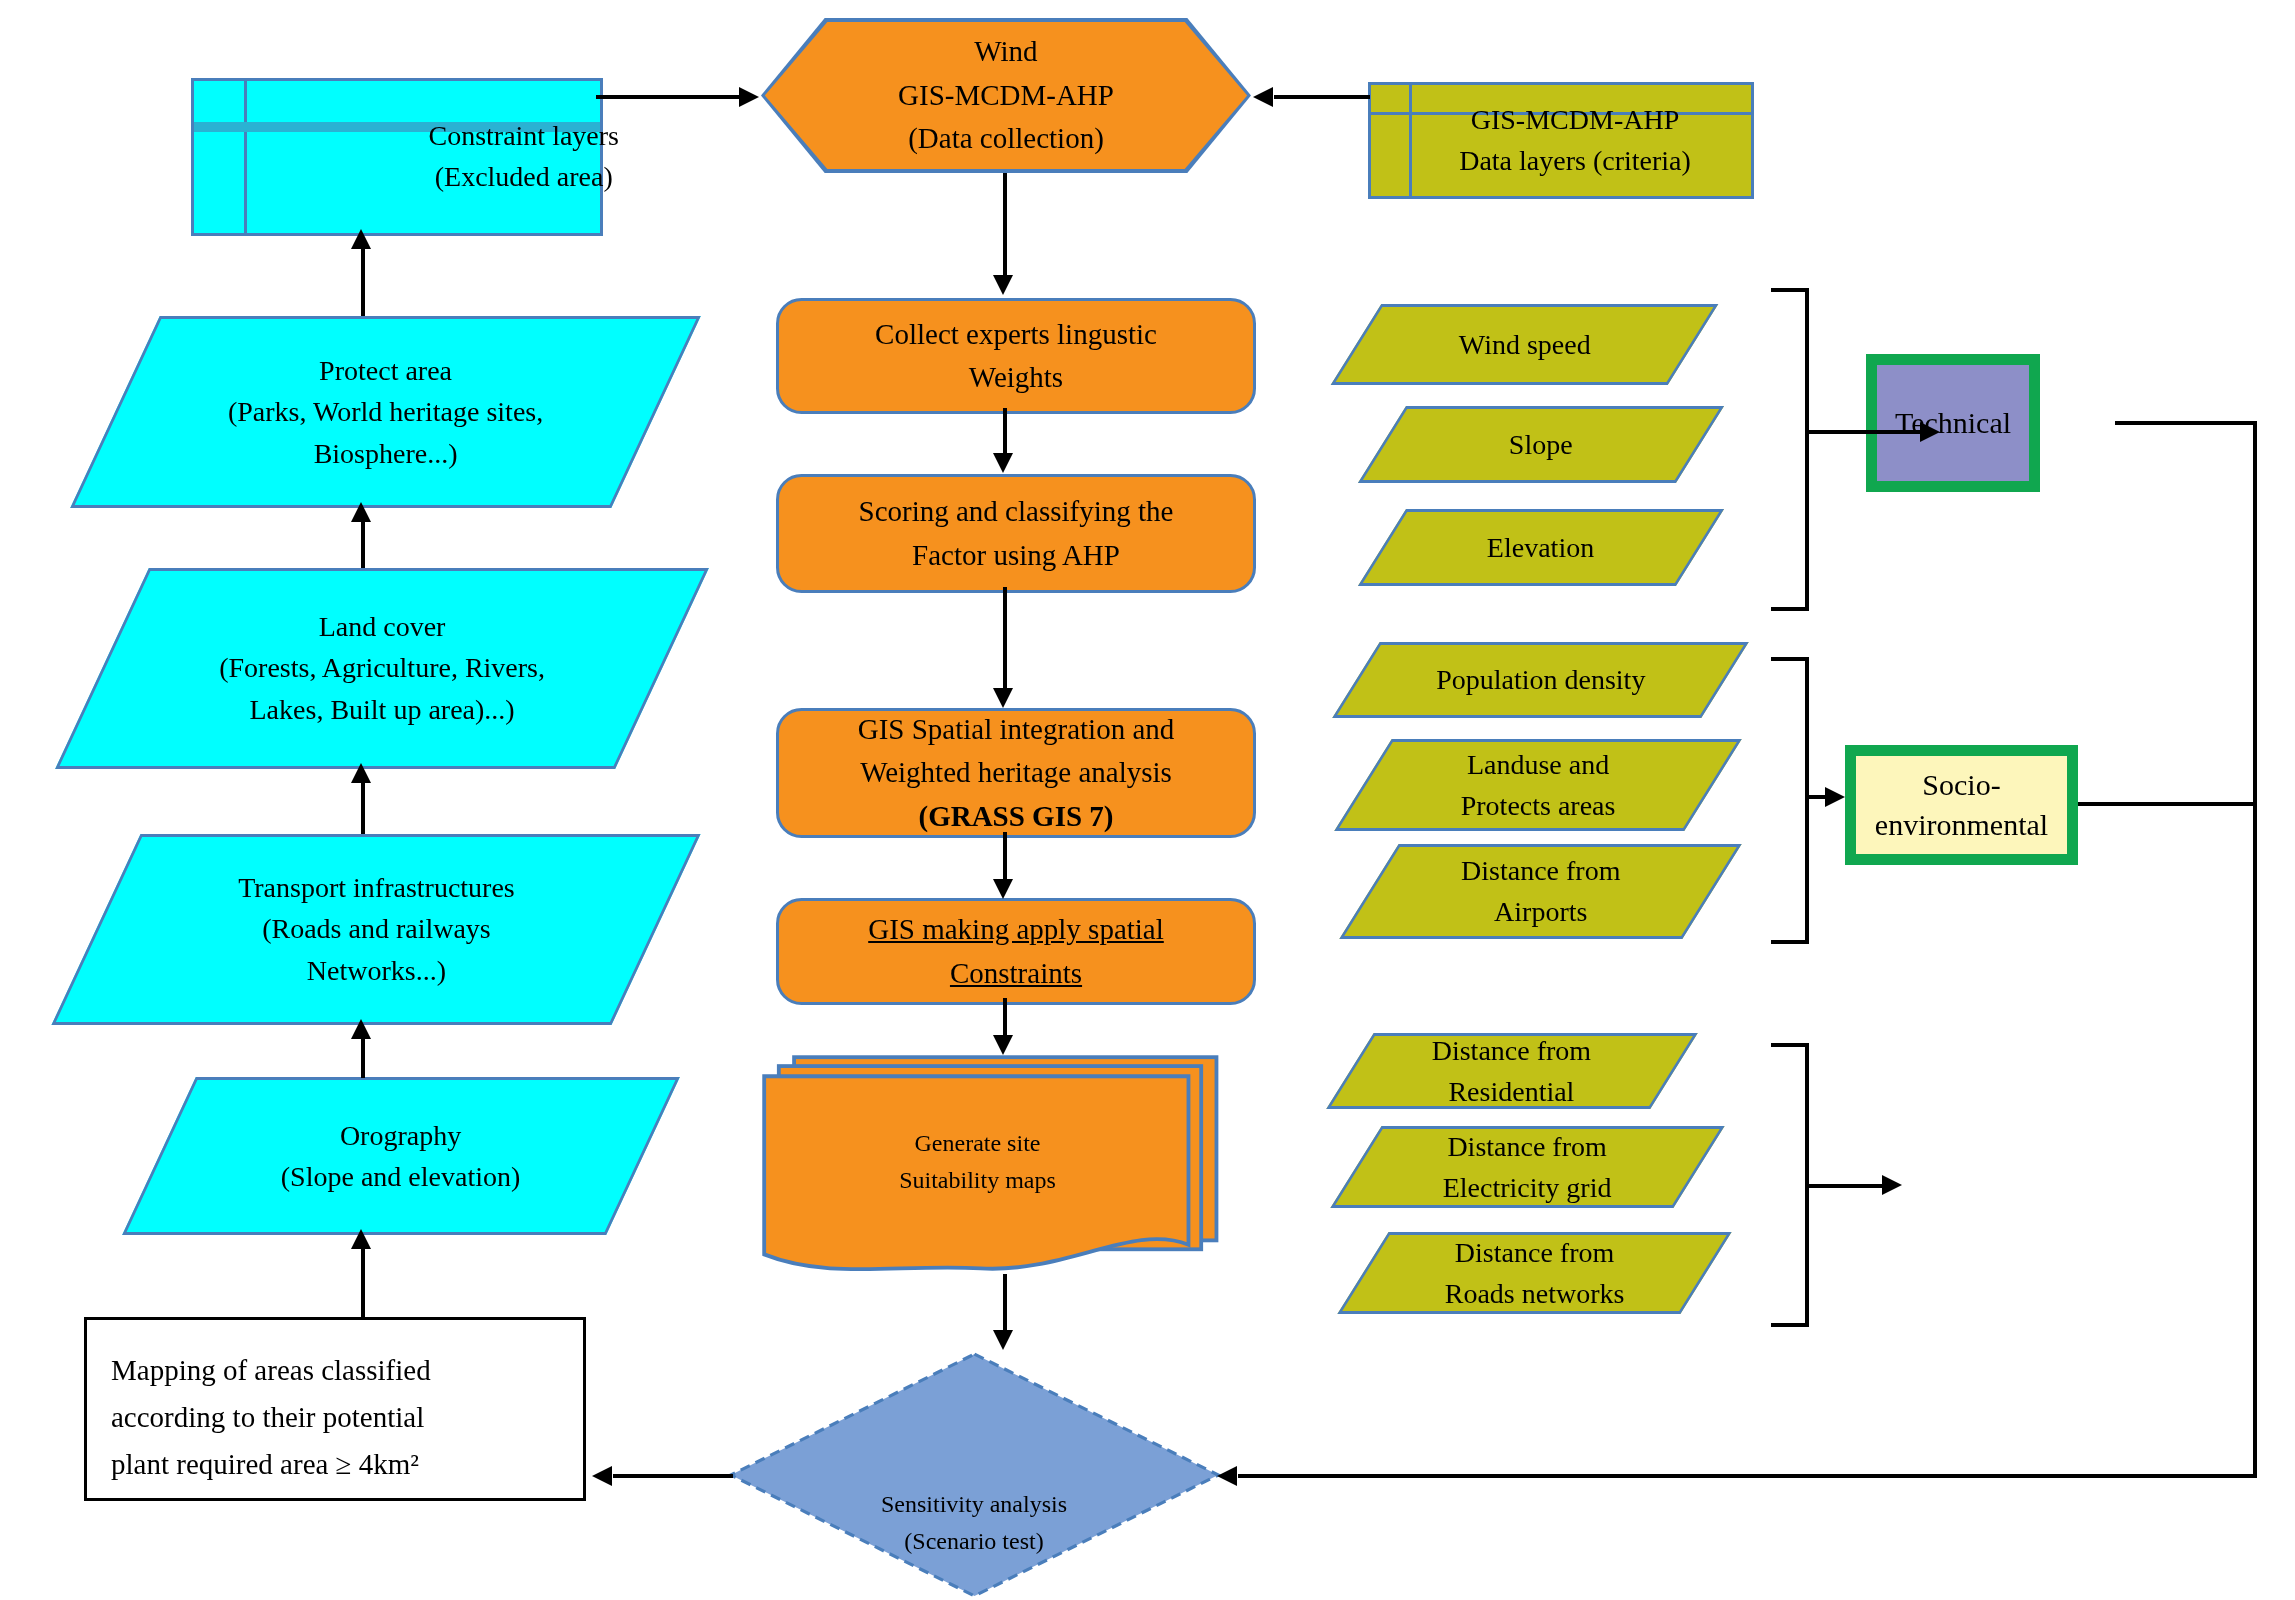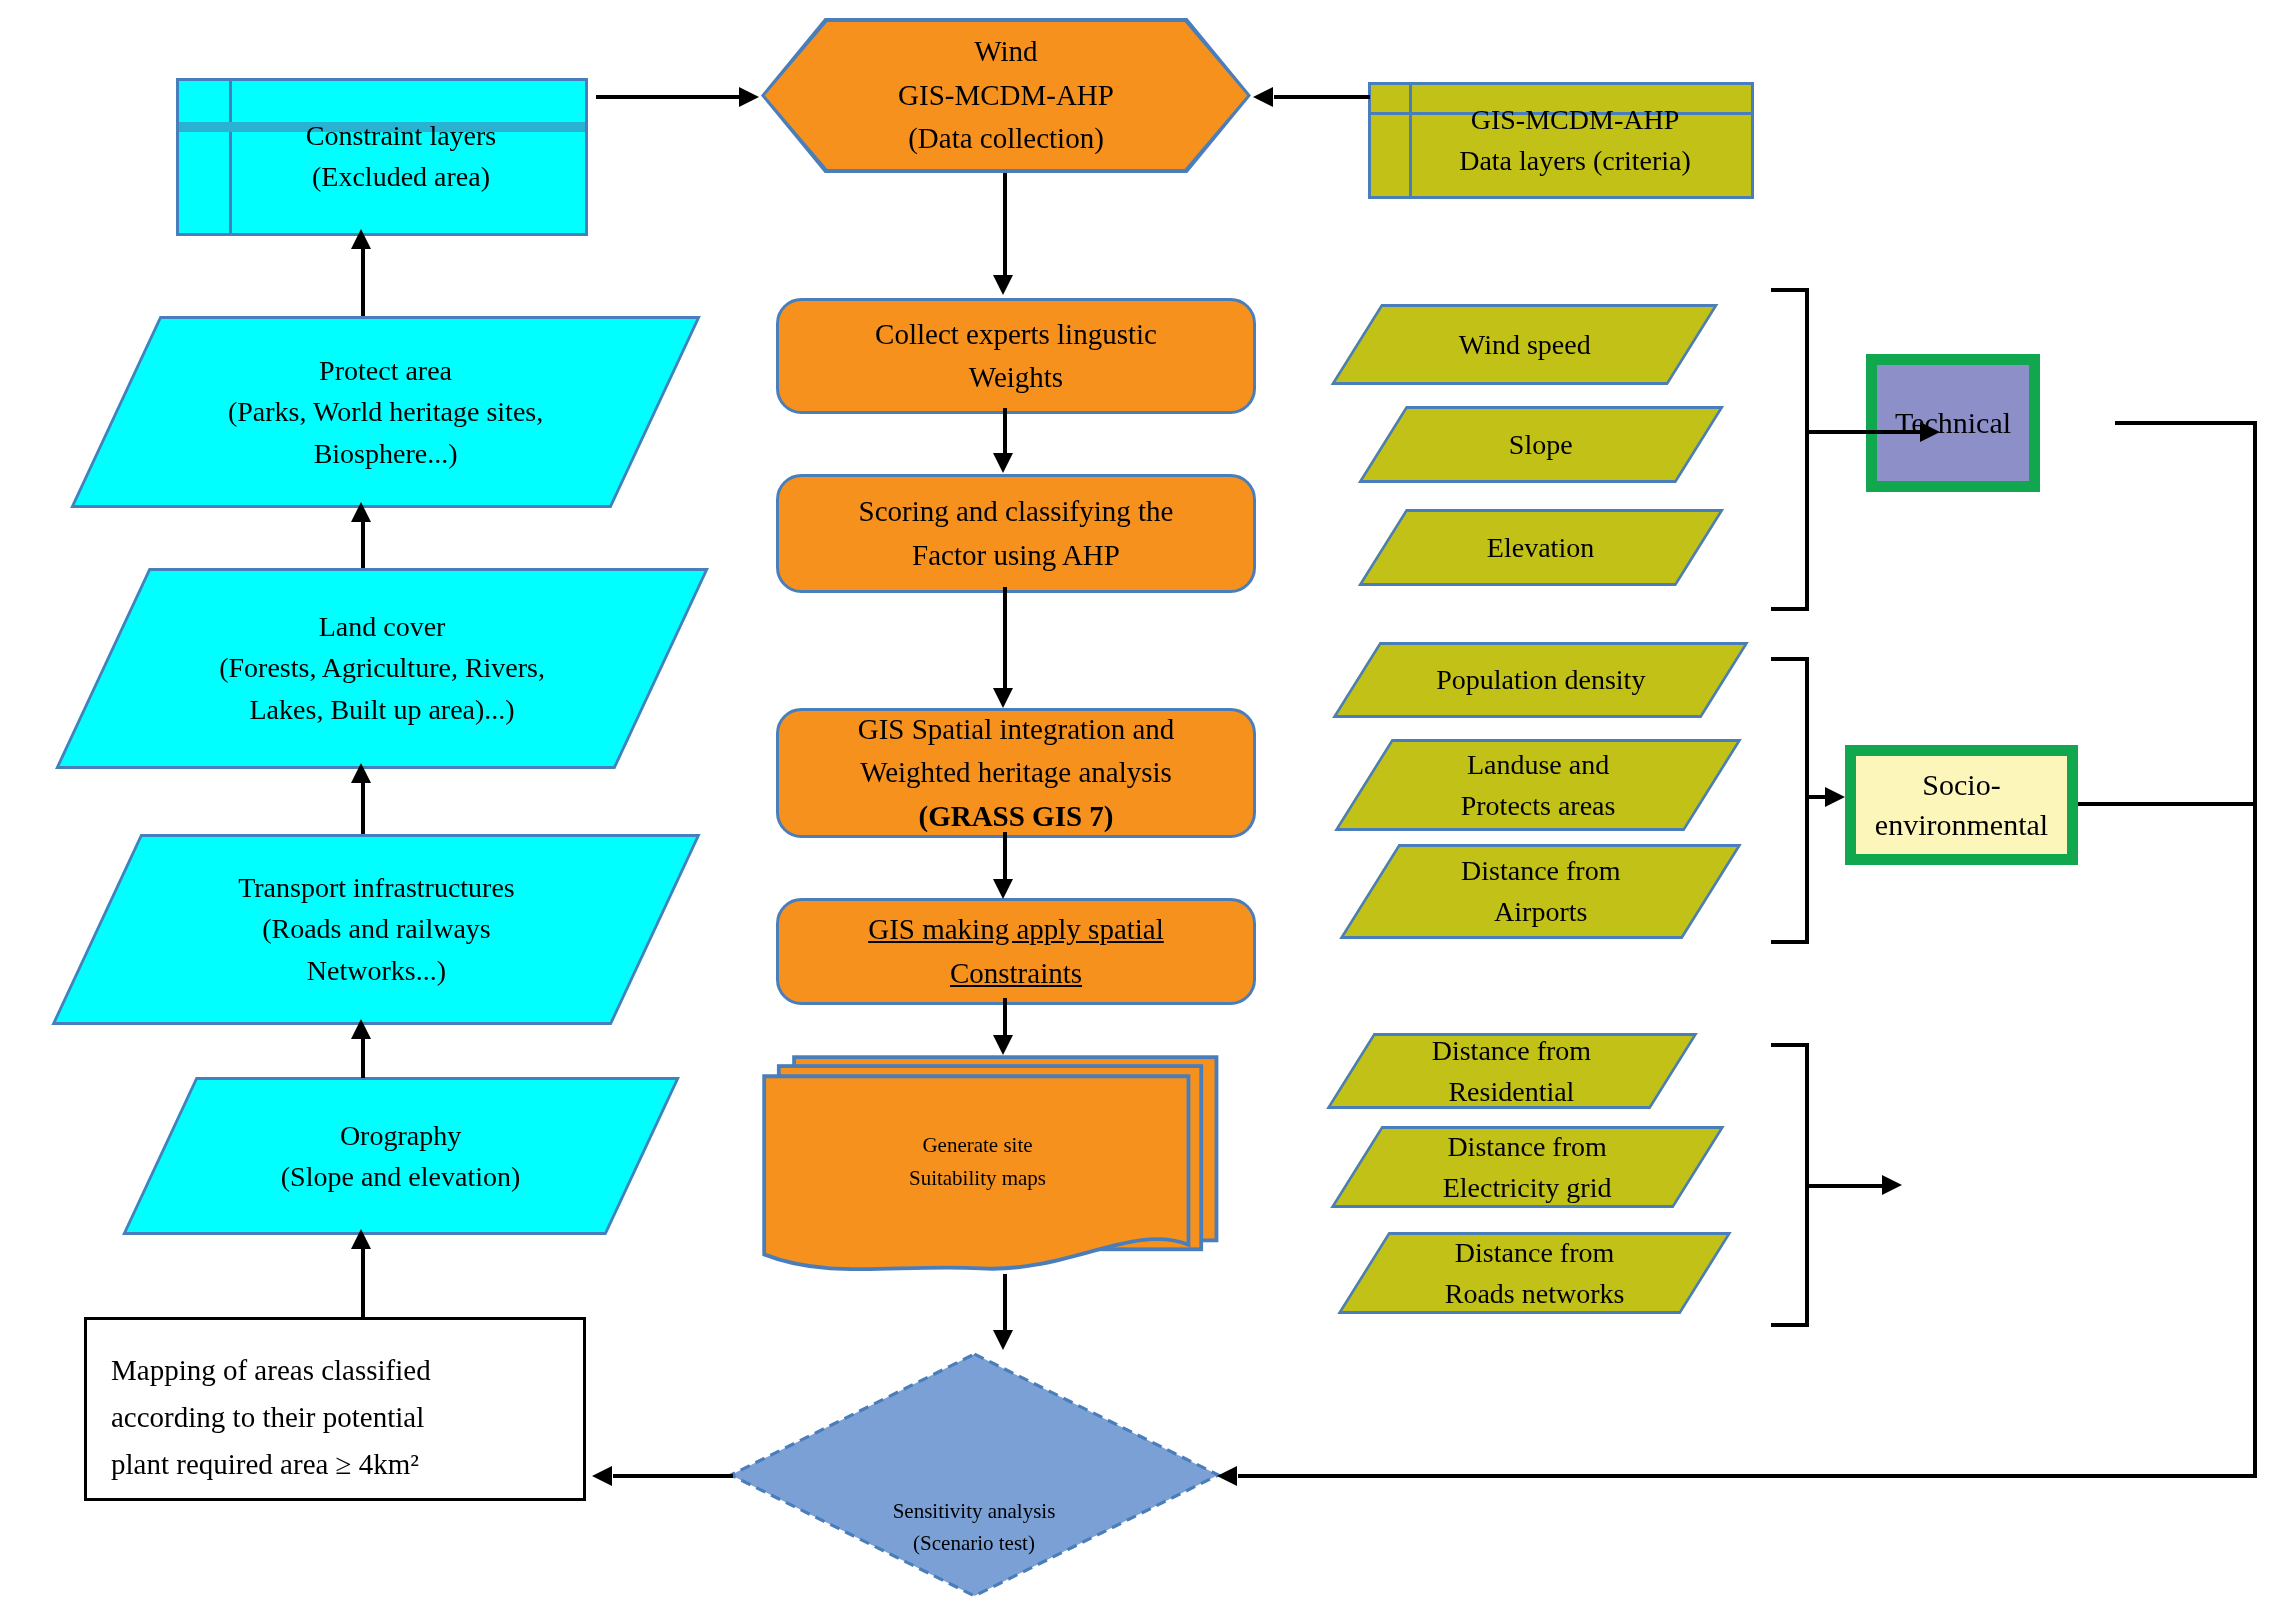--- a/index.html
+++ b/index.html
@@ -55,37 +55,37 @@
   .mapbox .label { text-align:left; }
 
   .catbox { position:absolute; border:11.5px solid var(--category_border_green,#10a74f);
             box-sizing:border-box; display:flex; align-items:center; justify-content:center;
             font-size:30px; line-height:1.35; }
 
   .bracket { position:absolute; width:34px; border:4.5px solid #000; border-left:none; }
 
   .stack-svg, .diamond-svg { position:absolute; }
   .overlay-label { position:absolute; display:flex; align-items:center; justify-content:center;
-                   font-size:21px; line-height:1.55; }
+                   font-size:24px; line-height:1.55; }
 </style>
 </head>
 <body>
 
 <div id="canvas">
 
   <div class="hexwrap">
     <div class="hex-outer"></div>
     <div class="hex-inner">
       <div class="label">Wind
 GIS-MCDM-AHP
 (Data collection)</div>
     </div>
   </div>
 
-  <div class="topbox" style="left:176px; top:78px; width:406px; height:152px; background:var(--cyan_fill,#00ffff);">
+  <div class="topbox" style="left:191px; top:78px; width:406px; height:152px; background:var(--cyan_fill,#00ffff);justify-content:flex-end;">
     <div class="div-v" style="left:50px;"></div>
     <div class="stripe" style="top:41px;"></div>
     <div class="label" style="position:relative; left:19px;">Constraint layers
 (Excluded area)</div>
   </div>
 
   <div class="topbox" style="left:1368px; top:82px; width:380px; height:111px; background:var(--olive_fill,#c1c117);">
     <div class="div-v" style="left:38px;"></div>
     <div class="div-h" style="top:27px;"></div>
     <div class="label" style="position:relative; left:14px;">GIS-MCDM-AHP

